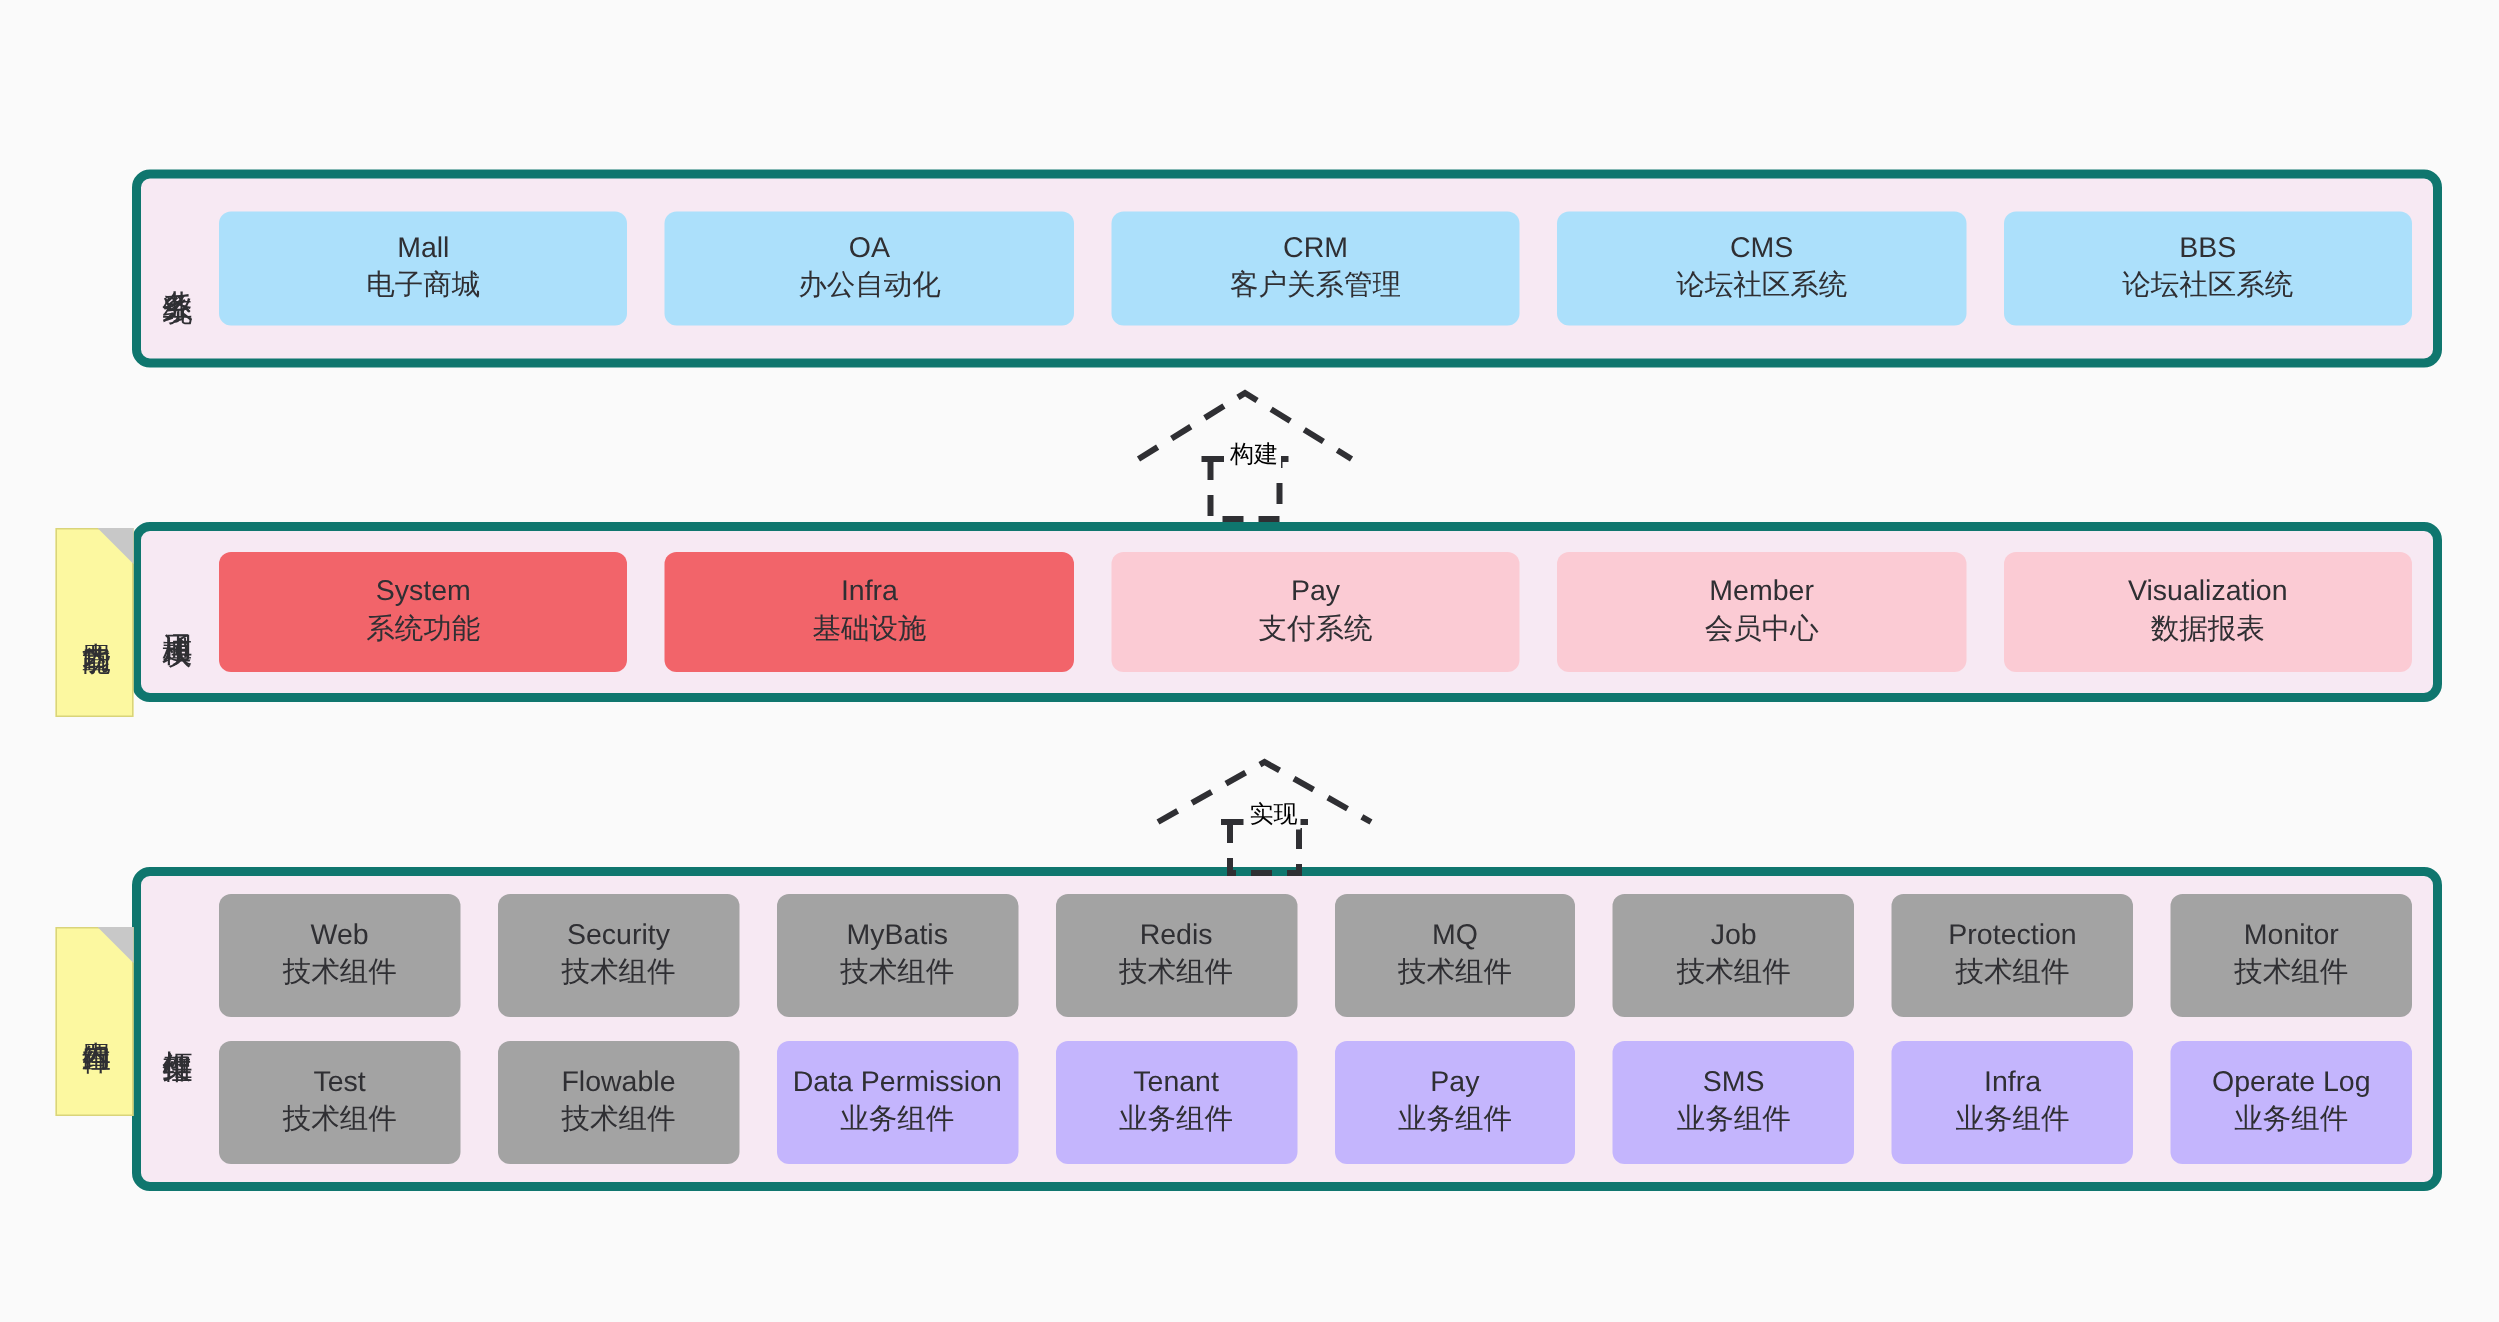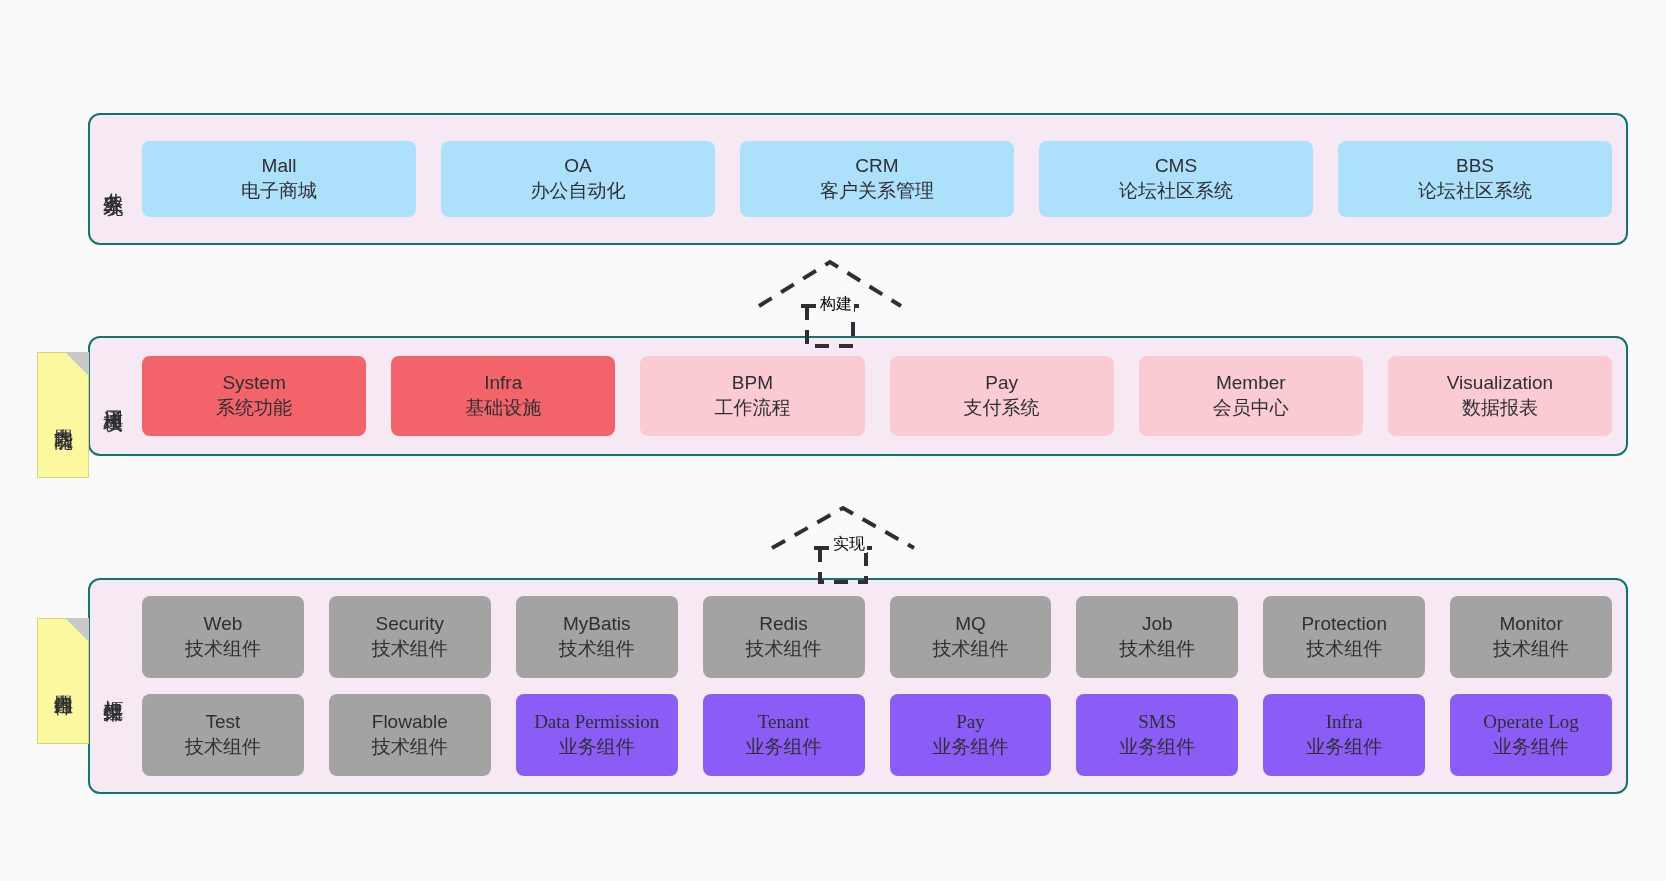--- a/index.html
+++ b/index.html
@@ -20,21 +20,21 @@
   .canvas {
     position: absolute;
     inset: 0;
   }
 
   
   .layer {
     position: absolute;
     box-sizing: border-box;
     background: #f7e9f3;
-    border: 2px solid #0f766e;
+    border: 6px solid #0f766e;
     border-radius: 12px;
     display: flex;
     align-items: stretch;
   }
   .layer-title {
     flex: 0 0 auto;
     width: 42px;
     display: flex;
     align-items: center;
     justify-content: center;
@@ -80,27 +80,27 @@
   .cell .cn {
     font-size: 19px;
     color: #2f2f33;
   }
 
   
   .c-blue       { background: #ace0fb; }
   .c-red        { background: #f2646a; }
   .c-pink       { background: #fbcbd4; }
   .c-green      { background: #a3a3a3; }
-  .c-lightgreen { background: #8b5cf6; font-family: Liberation Serif, serif; }
+  .c-lightgreen { background: #c4b5fd; }
 
   
   #layer-business  { left: 88px;  top: 113px; width: 1540px; height: 132px; }
   #layer-business  .row { height: 76px; }
 
-  #layer-modules   { left: 88px;  top: 336px; width: 1540px; height: 120px; }
+  #layer-modules   { left: 88px;  top: 348px; width: 1540px; height: 120px; }
   #layer-modules   .row { height: 80px; }
 
   #layer-framework { left: 88px;  top: 578px; width: 1540px; height: 216px; }
   #layer-framework .row { height: 82px; }
 
   
   .sticky {
     position: absolute;
     box-sizing: border-box;
     background: #fcf8a0;
@@ -202,24 +202,20 @@
       <div class="row">
         <div class="cell c-red">
           <span class="en">System</span>
           <span class="cn">系统功能</span>
         </div>
         <div class="cell c-red">
           <span class="en">Infra</span>
           <span class="cn">基础设施</span>
         </div>
         <div class="cell c-pink">
-          <span class="en">BPM</span>
-          <span class="cn">工作流程</span>
-        </div>
-        <div class="cell c-pink">
           <span class="en">Pay</span>
           <span class="cn">支付系统</span>
         </div>
         <div class="cell c-pink">
           <span class="en">Member</span>
           <span class="cn">会员中心</span>
         </div>
         <div class="cell c-pink">
           <span class="en">Visualization</span>
           <span class="cn">数据报表</span>

